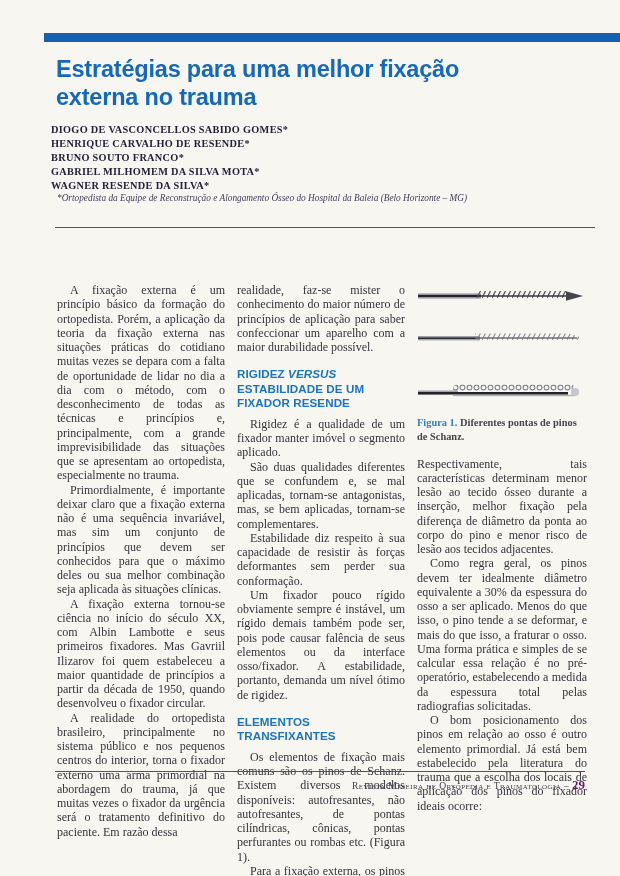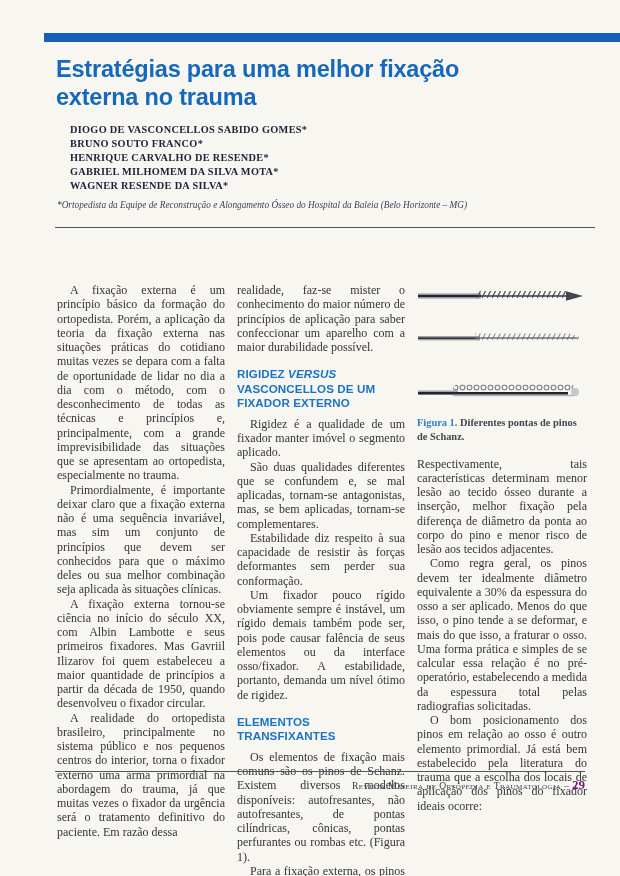--- a/index.html
+++ b/index.html
@@ -8,25 +8,25 @@
     background:#f8f6f1;overflow:hidden;
     font-family:"Liberation Serif",serif;color:#33333b;
   }
   .topbar{position:absolute;left:44px;top:33px;width:576px;height:9px;background:#1460b4;}
   .title{
     position:absolute;left:56px;top:55px;width:500px;
     font-family:"Liberation Sans",sans-serif;font-weight:700;
     font-size:23.5px;line-height:28px;color:#1568bb;letter-spacing:-0.2px;
   }
   .authors{
-    position:absolute;left:70px;top:123px;
+    position:absolute;left:51px;top:123px;
     font-weight:700;font-size:10.3px;line-height:14px;color:#22223a;letter-spacing:0.3px;
   }
   .affiliation{
-    position:absolute;left:57px;top:200px;width:520px;
+    position:absolute;left:57px;top:193px;width:520px;
     font-style:italic;font-size:9.3px;color:#3e3e58;
   }
   .rule{position:absolute;left:55px;width:540px;height:1px;background:#55555f;}
   .rule-top{top:227px;}
   .rule-bottom{top:771px;width:530px;}
   .columns{
     position:absolute;left:57px;top:283px;width:530px;
     display:grid;grid-template-columns:168px 168px 170px;column-gap:12px;
   }
   .col{min-width:0;}
@@ -64,42 +64,42 @@
 
   <div class="topbar"></div>
 
   <div class="title">
     <div>Estratégias para uma melhor fixação</div>
     <div>externa no trauma</div>
   </div>
 
   <div class="authors">
     <div>DIOGO DE VASCONCELLOS SABIDO GOMES*</div>
+    <div>HENRIQUE CARVALHO DE RESENDE*</div>
     <div>BRUNO SOUTO FRANCO*</div>
-    <div>HENRIQUE CARVALHO DE RESENDE*</div>
     <div>GABRIEL MILHOMEM DA SILVA MOTA*</div>
     <div>WAGNER RESENDE DA SILVA*</div>
   </div>
 
   <div class="affiliation">*Ortopedista da Equipe de Reconstrução e Alongamento Ósseo do Hospital da Baleia (Belo Horizonte – MG)</div>
 
   <div class="rule rule-top"></div>
 
   <div class="columns">
 
     <div class="col">
       <p class="body">A fixação externa é um princípio básico da formação do ortopedista. Porém, a aplicação da teoria da fixação externa nas situações práticas do cotidiano muitas vezes se depara com a falta de oportunidade de lidar no dia a dia com o método, com o desconhecimento de todas as técnicas e princípios e, principalmente, com a grande imprevisibilidade das situações que se apresentam ao ortopedista, especialmente no trauma.</p>
       <p class="body">Primordialmente, é importante deixar claro que a fixação externa não é uma sequência invariável, mas sim um conjunto de princípios que devem ser conhecidos para que o máximo deles ou sua melhor combinação seja aplicada às situações clínicas.</p>
       <p class="body">A fixação externa tornou-se ciência no início do século XX, com Albin Lambotte e seus primeiros fixadores. Mas Gavriil Ilizarov foi quem estabeleceu a maior quantidade de princípios a partir da década de 1950, quando desenvolveu o fixador circular.</p>
       <p class="body">A realidade do ortopedista brasileiro, principalmente no sistema público e nos pequenos centros do interior, torna o fixador externo uma arma primordial na abordagem do trauma, já que muitas vezes o fixador da urgência será o tratamento definitivo do paciente. Em razão dessa</p>
     </div>
 
     <div class="col">
       <p class="body noindent">realidade, faz-se mister o conhecimento do maior número de princípios de aplicação para saber confeccionar um aparelho com a maior durabilidade possível.</p>
-      <h2 class="sec"><span>RIGIDEZ</span> <i>VERSUS</i> <span>VASCONCELLOS DE UM FIXADOR EXTERNO</span></h2>
+      <h2 class="sec"><span>RIGIDEZ</span> <i>VERSUS</i> <span>ESTABILIDADE DE UM FIXADOR RESENDE</span></h2>
       <p class="body">Rigidez é a qualidade de um fixador manter imóvel o segmento aplicado.</p>
       <p class="body">São duas qualidades diferentes que se confundem e, se mal aplicadas, tornam-se antagonistas, mas, se bem aplicadas, tornam-se complementares.</p>
       <p class="body">Estabilidade diz respeito à sua capacidade de resistir às forças deformantes sem perder sua conformação.</p>
       <p class="body">Um fixador pouco rígido obviamente sempre é instável, um rígido demais também pode ser, pois pode causar falência de seus elementos ou da interface osso/fixador. A estabilidade, portanto, demanda um nível ótimo de rigidez.</p>
       <h2 class="sec">ELEMENTOS TRANSFIXANTES</h2>
       <p class="body">Os elementos de fixação mais comuns são os pinos de Schanz. Existem diversos modelos disponíveis: autofresantes, não autofresantes, de pontas cilíndricas, cônicas, pontas perfurantes ou rombas etc. (Figura 1).</p>
       <p class="body">Para a fixação externa, os pinos considerados mais estáveis são os não autofresantes, de pontas cônicas rombas.</p>
     </div>
 
     <div class="col">

